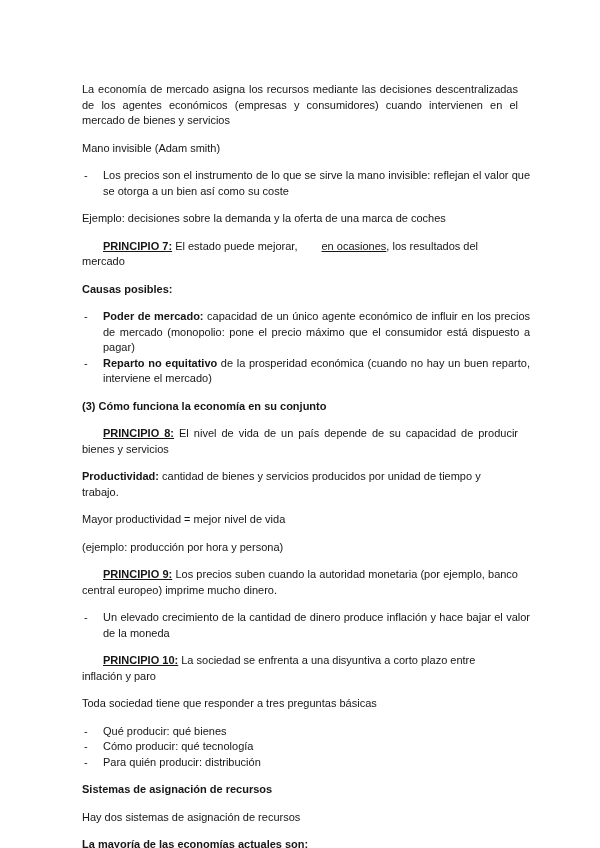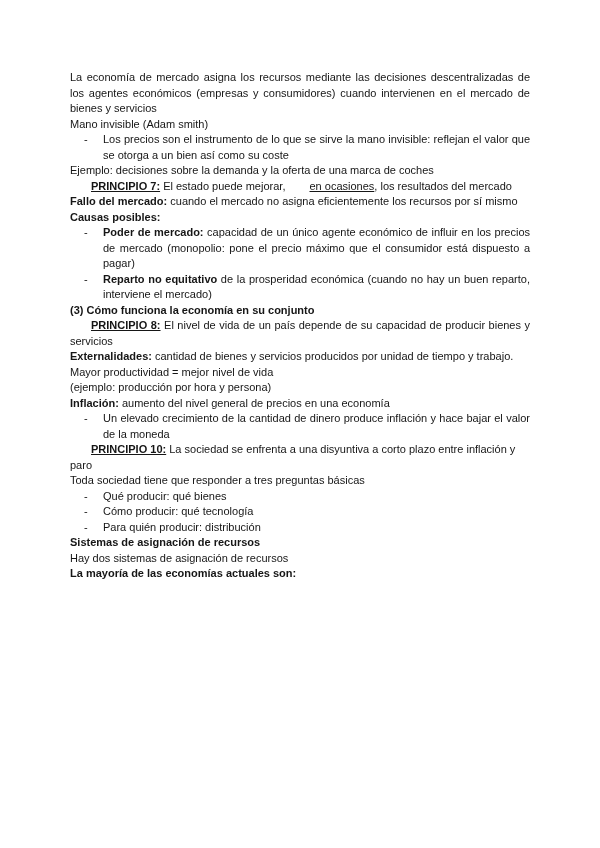--- a/index.html
+++ b/index.html
@@ -18,21 +18,21 @@
     position: absolute;
     left: 70px;
     top: 70px;
     width: 460px;
     font-family: "Liberation Sans", sans-serif;
     font-size: 11px;
     line-height: 15.5px;
     color: #161616;
   }
   p.doc-p {
-    margin: 0;
+    margin: 12px;
   }
   ul.doc-list {
     margin: 0;
     padding: 0;
     list-style: none;
   }
   li.doc-li {
     position: relative;
     padding-left: 33px;
   }
@@ -54,32 +54,31 @@
 
 <div class="page">
   <div class="content">
       <p class="doc-p just"><span>La economía de mercado asigna los recursos mediante las decisiones descentralizadas de los agentes económicos (empresas y consumidores) cuando intervienen en el mercado de bienes y servicios</span></p>
       <p class="doc-p sp1"><span>Mano invisible (Adam smith)</span></p>
       <ul class="doc-list">
         <li class="doc-li just"><span>Los precios son el instrumento de lo que se sirve la mano invisible: reflejan el valor que se otorga a un bien así como su coste</span></li>
       </ul>
       <p class="doc-p"><span>Ejemplo: decisiones sobre la demanda y la oferta de una marca de coches</span></p>
       <p class="doc-p sp1"><span class="b u">PRINCIPIO 7:</span><span> El estado puede mejorar, </span><span class="u">en ocasiones</span><span>, los resultados del mercado</span></p>
-      <p class="doc-p sp2"><span class="b">Fallo del mercado:</span><span> cuando el mercado no asigna eficientemente los recursos por sí mismo</span></p>
       <p class="doc-p"><span class="b">Causas posibles:</span></p>
       <ul class="doc-list">
         <li class="doc-li just"><span class="b">Poder de mercado:</span><span> capacidad de un único agente económico de influir en los precios de mercado (monopolio: pone el precio máximo que el consumidor está dispuesto a pagar)</span></li>
         <li class="doc-li just"><span class="b">Reparto no equitativo</span><span> de la prosperidad económica (cuando no hay un buen reparto, interviene el mercado)</span></li>
       </ul>
       <p class="doc-p sp1"><span class="b">(3) Cómo funciona la economía en su conjunto</span></p>
       <p class="doc-p just"><span class="b u">PRINCIPIO 8:</span><span> El nivel de vida de un país depende de su capacidad de producir bienes y servicios</span></p>
-      <p class="doc-p sp1"><span class="b">Externalidades:</span><span> cantidad de bienes y servicios producidos por unidad de tiempo y trabajo.</span></p>
+      <p class="doc-p sp1"><span class="b">Productividad:</span><span> cantidad de bienes y servicios producidos por unidad de tiempo y trabajo.</span></p>
       <p class="doc-p"><span>Mayor productividad = mejor nivel de vida</span></p>
       <p class="doc-p"><span>(ejemplo: producción por hora y persona)</span></p>
-      <p class="doc-p sp0"><span class="b">Inflación:</span><span> aumento del nivel general de precios en una economía</span></p>
+      <p class="doc-p just sp2"><span class="b u">PRINCIPIO 9:</span><span> Los precios suben cuando la autoridad monetaria (por ejemplo, banco central europeo) imprime mucho dinero.</span></p>
       <ul class="doc-list">
         <li class="doc-li just"><span>Un elevado crecimiento de la cantidad de dinero produce inflación y hace bajar el valor de la moneda</span></li>
       </ul>
       <p class="doc-p sp2"><span class="b u">PRINCIPIO 10:</span><span> La sociedad se enfrenta a una disyuntiva a corto plazo entre inflación y paro</span></p>
       <p class="doc-p"><span>Toda sociedad tiene que responder a tres preguntas básicas</span></p>
       <ul class="doc-list">
         <li class="doc-li"><span>Qué producir: qué bienes</span></li>
         <li class="doc-li"><span>Cómo producir: qué tecnología</span></li>
         <li class="doc-li"><span>Para quién producir: distribución</span></li>
       </ul>

